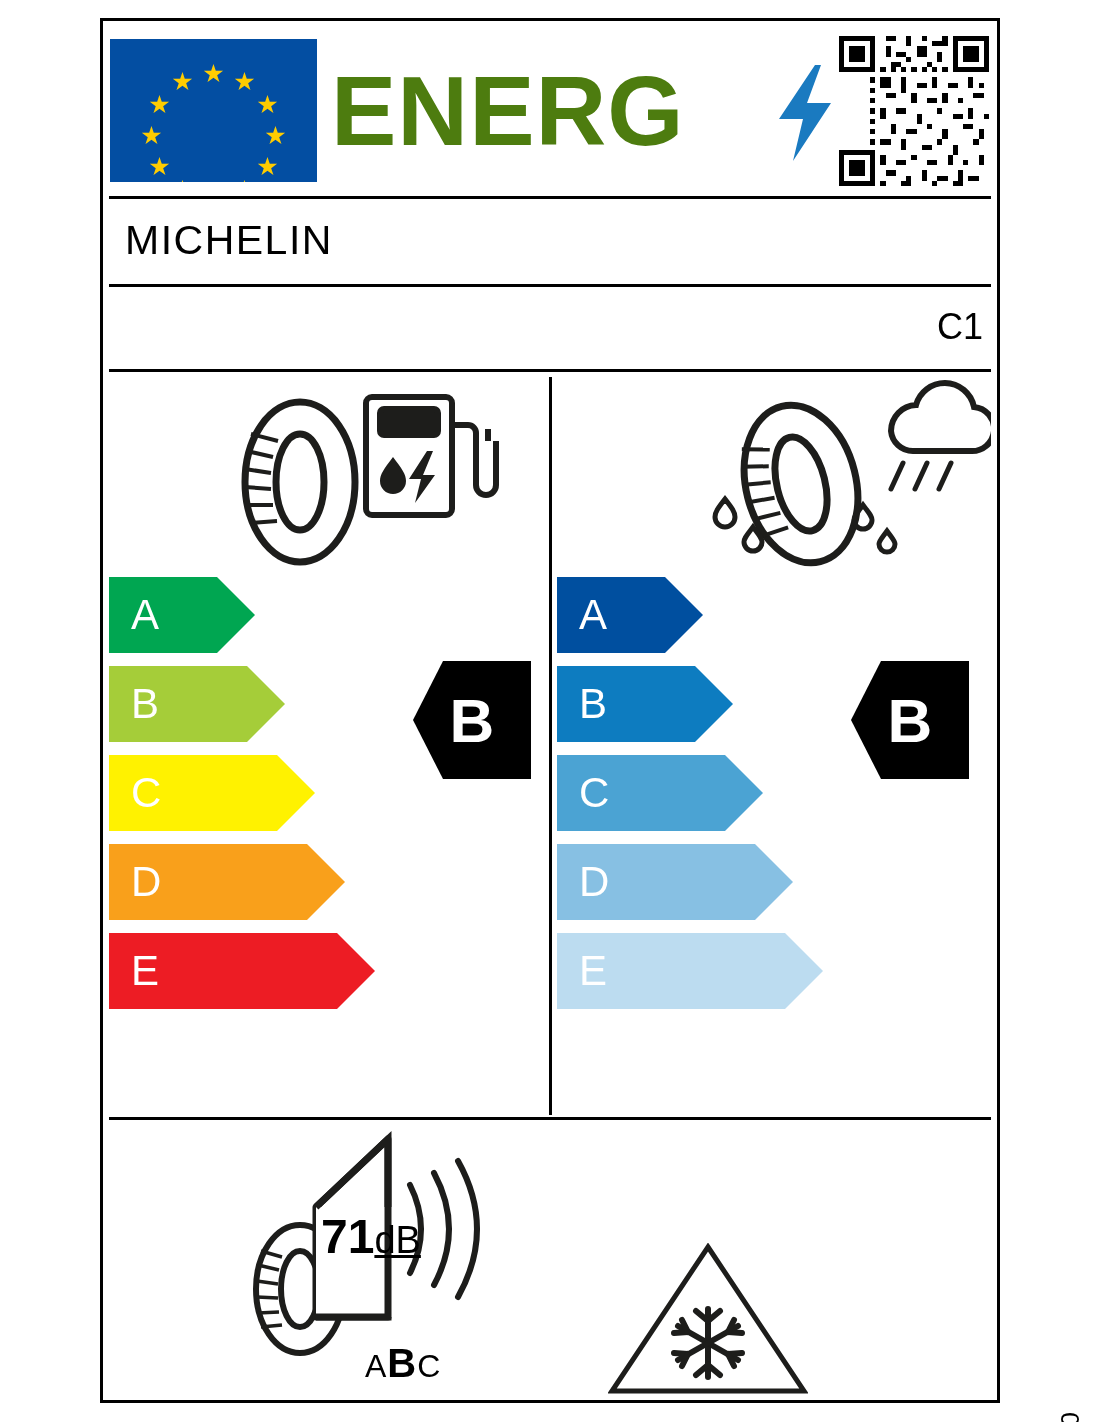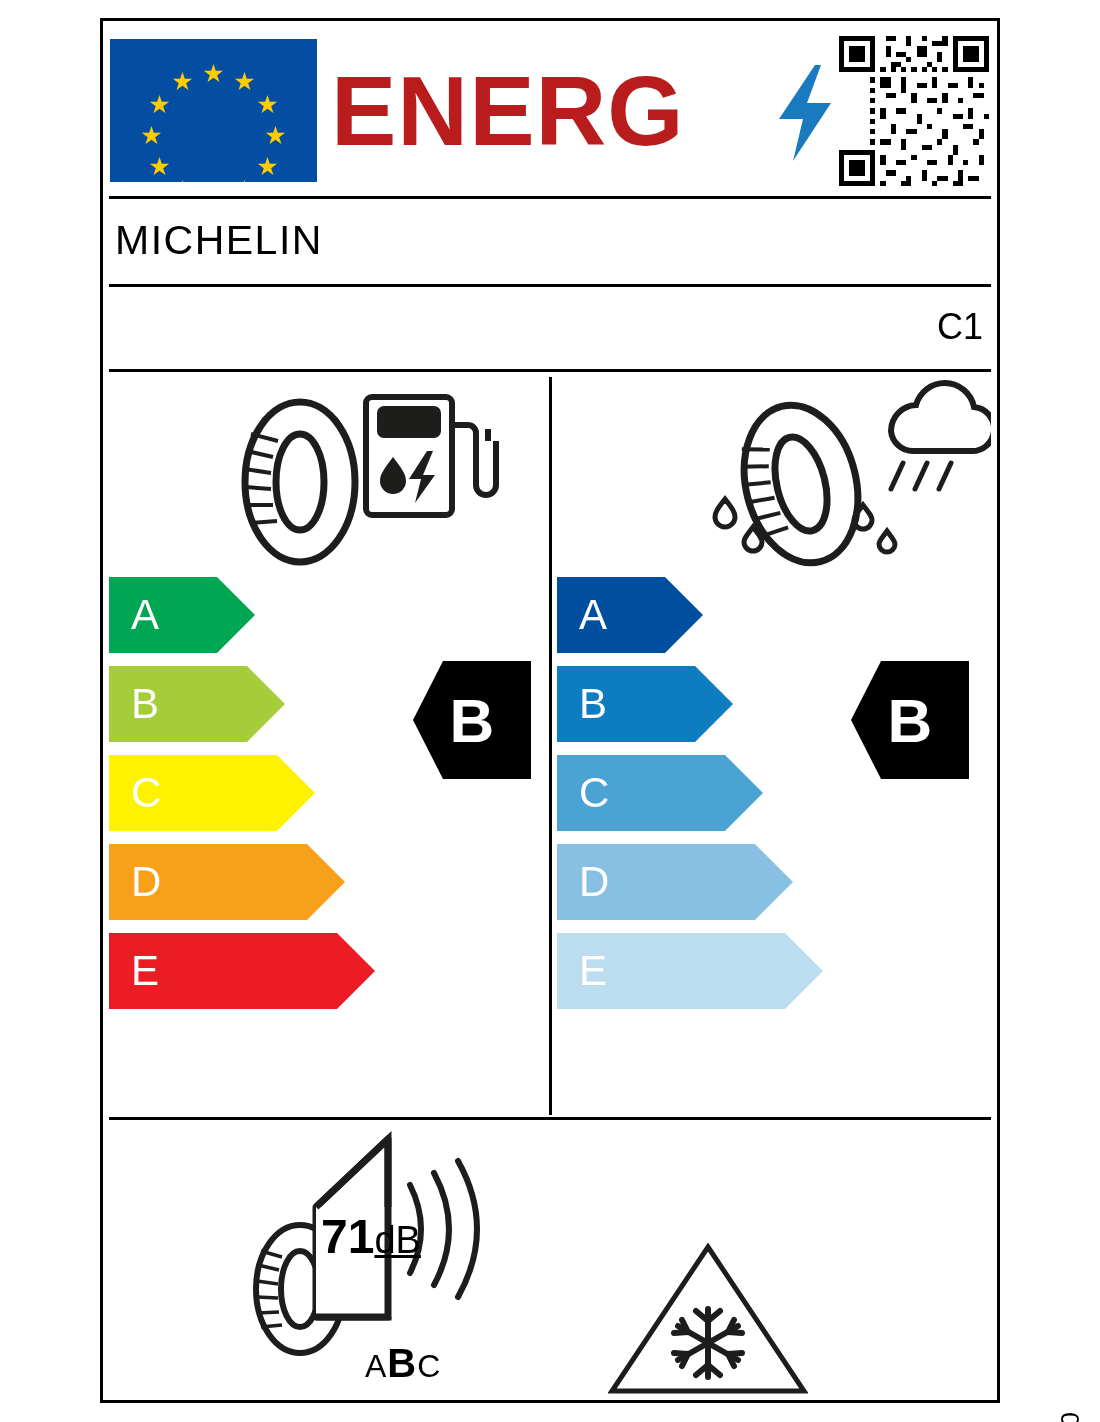--- a/index.html
+++ b/index.html
@@ -40,21 +40,21 @@
     line-height: 25px;
     width: 25px; height: 25px;
     text-align: center;
   }
   .energy-word {
     position: absolute;
     left: 228px; top: 40px;
     font-size: 98px;
     font-weight: bold;
     letter-spacing: 1px;
-    color: #b91c1c;
+    color: #4d7c0f;
     font-family: "Liberation Sans", sans-serif;
     line-height: 100px;
   }
   .energy-bolt {
     position: absolute;
     left: 672px; top: 44px;
     width: 60px; height: 96px;
     color: #1a7ac0;
   }
   .qr {
@@ -67,21 +67,21 @@
   .hr {
     position: absolute;
     left: 6px; right: 6px;
     height: 3px;
     background: #000;
   }
 
   
   .brand {
     position: absolute;
-    left: 12px; top: 196px;
+    left: 22px; top: 196px;
     font-size: 41px;
     letter-spacing: 1.5px;
     font-weight: normal;
   }
   .sku {
     position: absolute;
     right: 10px; top: 196px;
     font-size: 41px;
     letter-spacing: 1px;
   }

